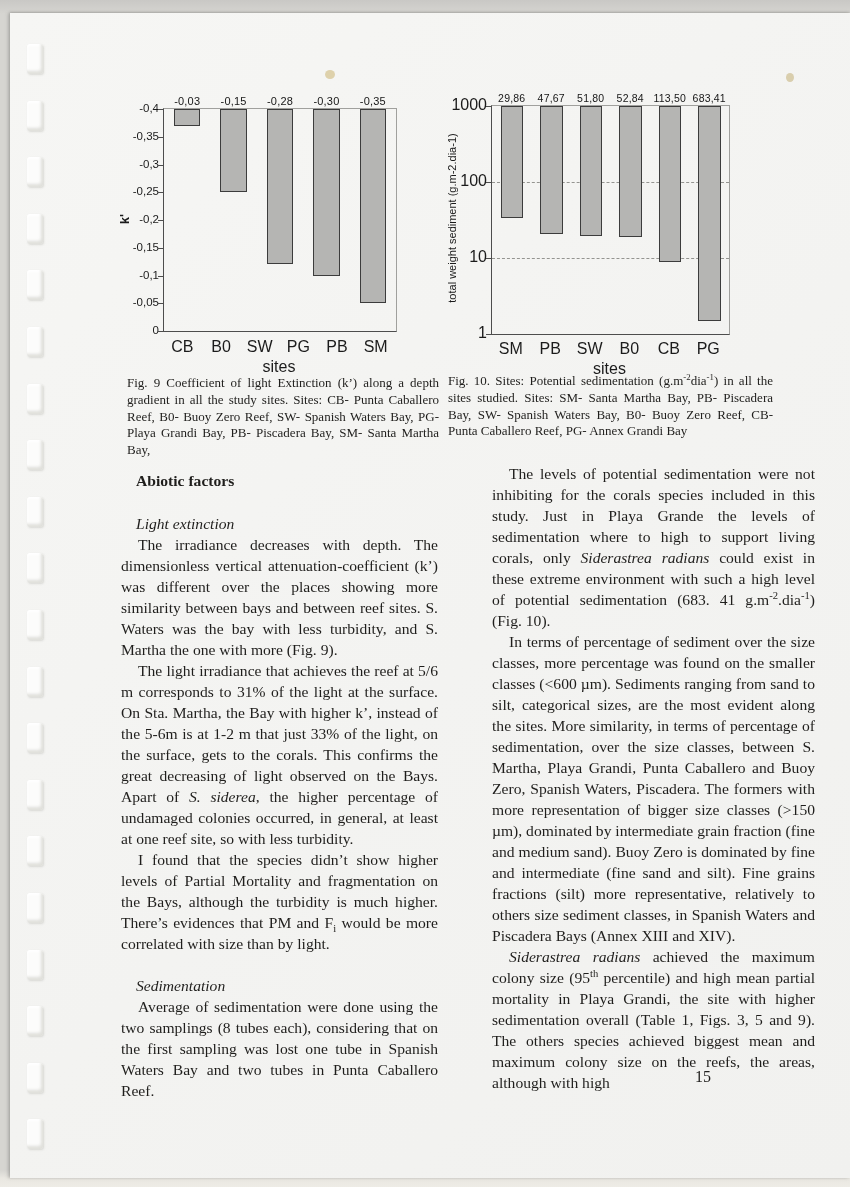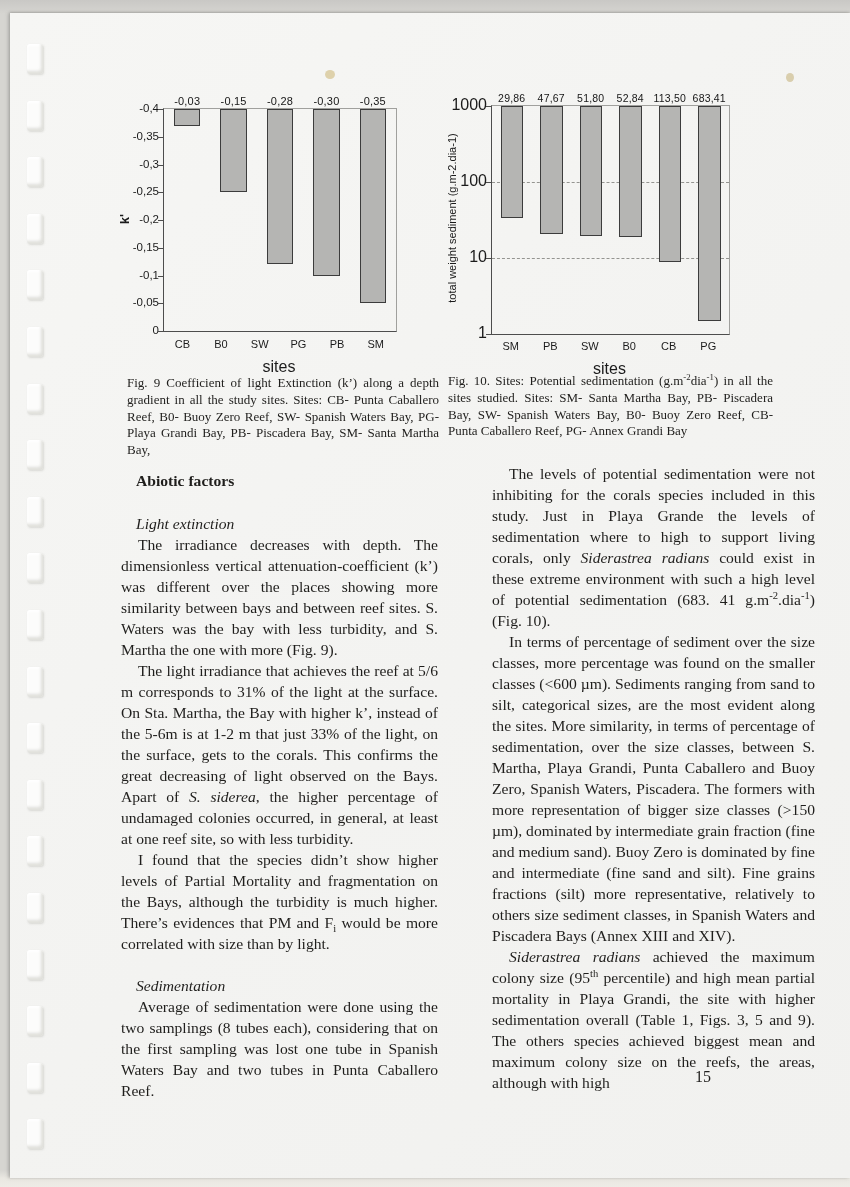--- a/index.html
+++ b/index.html
@@ -31,21 +31,21 @@
   .bar-label{position:absolute;bottom:calc(100% + 3px);left:50%;transform:translateX(-50%);
     white-space:nowrap;font-size:11px;letter-spacing:.2px;color:#161616;}
   .chart2 .bar-label{font-size:10.5px;}
   .yticks{position:absolute;}
   .chart1 .yticks{left:8px;top:11px;width:46px;height:222px;}
   .chart2 .yticks{left:12px;top:12px;width:38px;height:228px;}
   .ytick{position:absolute;right:0;transform:translateY(-50%);font-size:11.5px;white-space:nowrap;}
   .chart2 .ytick{font-size:16px;}
   .ymark{position:absolute;left:-6px;width:5px;height:1px;background:#4d4d4d;z-index:2;}
   .grid{position:absolute;left:0;right:0;height:0;border-top:1px dashed #949490;z-index:0;}
-  .xlabels{position:absolute;display:flex;font-size:11px;}
+  .xlabels{position:absolute;display:flex;font-size:16px;}
   .chart1 .xlabels{left:58px;top:241px;width:232px;}
   .chart2 .xlabels{left:54px;top:247px;width:237px;}
   .xcell{flex:1;text-align:center;}
   .xtitle{position:absolute;text-align:center;font-size:16px;}
   .chart1 .xtitle{left:58px;top:261px;width:232px;}
   .chart2 .xtitle{left:54px;top:267px;width:237px;}
   .ytitle{position:absolute;text-align:center;transform:rotate(-90deg);white-space:nowrap;}
   .chart1 .ytitle{left:-91px;top:115px;width:222px;font-weight:bold;font-size:12.5px;}
   .chart2 .ytitle{left:-99px;top:119px;width:228px;font-size:11px;}
 

